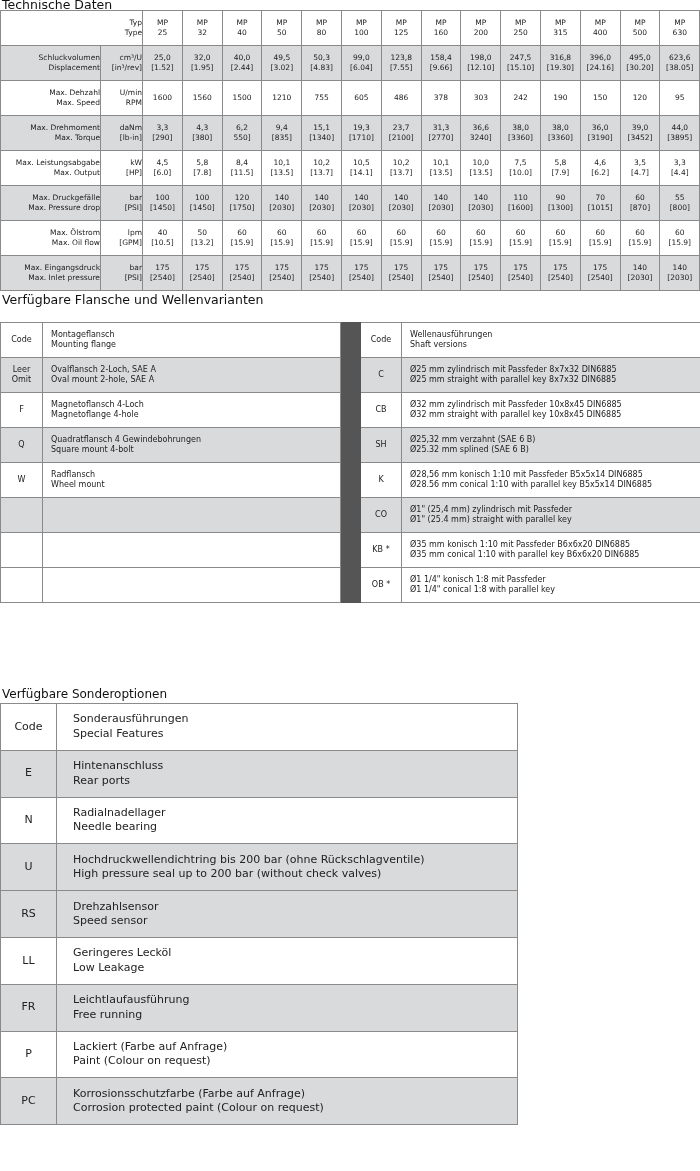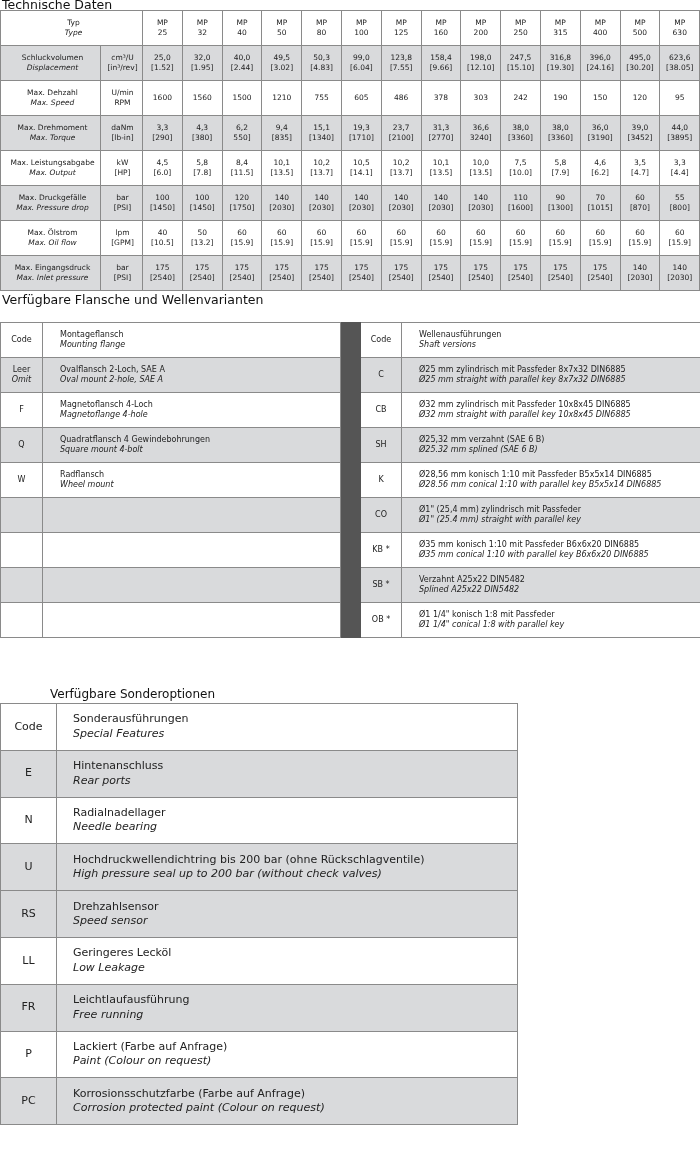--- a/index.html
+++ b/index.html
@@ -1,43 +1,43 @@
 <!DOCTYPE html>
 <html><head>
 <meta charset="utf-8">
 <style>
   html, body { margin:0; padding:0; background:#ffffff; }
   body { width:700px; height:1171px; position:relative; overflow:hidden;
          font-family:"DejaVu Sans", sans-serif; color:#222; }
   .h { position:absolute; left:2px; font-size:12.5px; color:#111; white-space:nowrap; }
   .h1 { top:-3px; }
   .h2 { top:292px; }
-  .h3 { top:687px; font-size:12px;margin-left:48px; }
+  .h3 { top:687px; font-size:12px; }
   table { border-collapse:collapse; position:absolute; table-layout:fixed; }
   td { border:1px solid #8a8a8a; padding:0; vertical-align:middle; overflow:hidden; white-space:nowrap; }
   .grey td { background:#d9dadc; }
   .grey td.div { background:#555; }
-  .it { font-style:italic; display:block; }
+  .it { display:block; }
   .de { display:block; }
 
   
   #t1 { left:0; top:10px; width:700px; font-size:7.5px; line-height:10px; }
   #t1 td { height:34px; }
-  #t1 td.lab { padding-left:4px; text-align:center; }
-  #t1 td.unit { padding-left:2px; text-align:center; }
+  #t1 td.lab { padding-left:4px; text-align:right; }
+  #t1 td.unit { padding-left:2px; text-align:right; }
   #t1 td.val { text-align:center; }
   #t1 col.c1 { width:100px; }
   #t1 col.c2 { width:42px; }
   #t1 col.cm { width:39.8px; }
 
   
   #t2 { left:0; top:322px; width:700px; font-size:8px; line-height:10.5px; }
   #t2 td { height:34px; }
   #t2 td.code { text-align:center; }
-  #t2 td.txt { padding-left:17px; }
+  #t2 td.txt { padding-left:8px; }
   #t2 td.div { background:#555; border-color:#555; }
   #t2 col.a { width:42px; }
   #t2 col.b { width:298px; }
   #t2 col.d { width:20px; }
   #t2 col.e { width:41px; }
   #t2 col.f { width:299px; }
 
   
   #t3 { left:0; top:703px; width:517px; font-size:11px; line-height:14.5px; }
   #t3 td { height:45.8px; }
@@ -725,38 +725,20 @@
         </td>
         <td class="div"></td>
         <td class="code">
           <span class="de">KB *</span>
         </td>
         <td class="txt">
           <span class="de">Ø35 mm konisch 1:10 mit Passfeder B6x6x20 DIN6885</span>
           <span class="it">Ø35 mm conical 1:10 with parallel key B6x6x20 DIN6885</span>
         </td>
       </tr>
-      <tr class="grey">
-        <td class="code">
-          <span class="de"></span>
-          <span class="it"></span>
-        </td>
-        <td class="txt">
-          <span class="de"></span>
-          <span class="it"></span>
-        </td>
-        <td class="div"></td>
-        <td class="code">
-          <span class="de">SB *</span>
-        </td>
-        <td class="txt">
-          <span class="de">Verzahnt A25x22 DIN5482</span>
-          <span class="it">Splined A25x22 DIN5482</span>
-        </td>
-      </tr>
       <tr>
         <td class="code">
           <span class="de"></span>
           <span class="it"></span>
         </td>
         <td class="txt">
           <span class="de"></span>
           <span class="it"></span>
         </td>
         <td class="div"></td>

